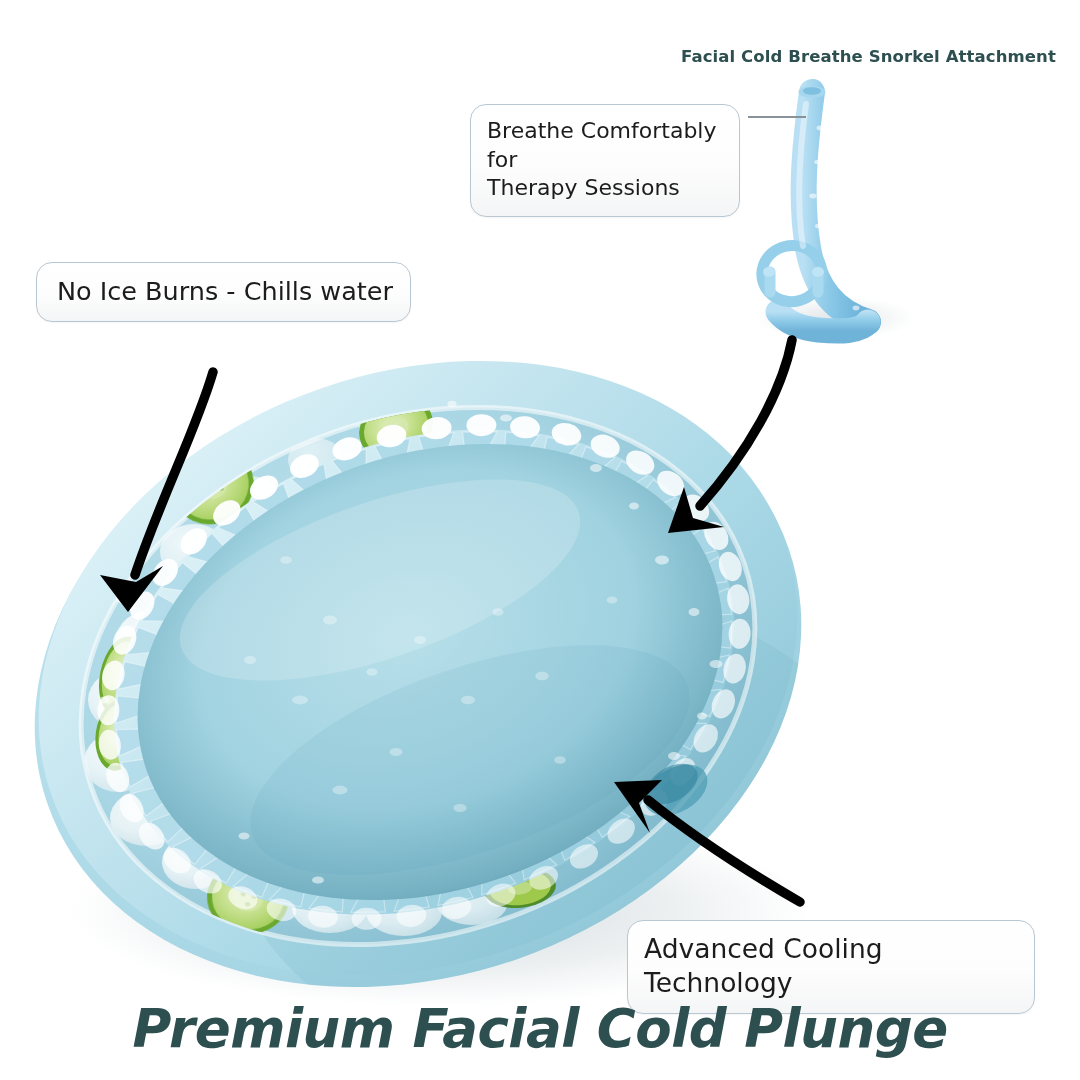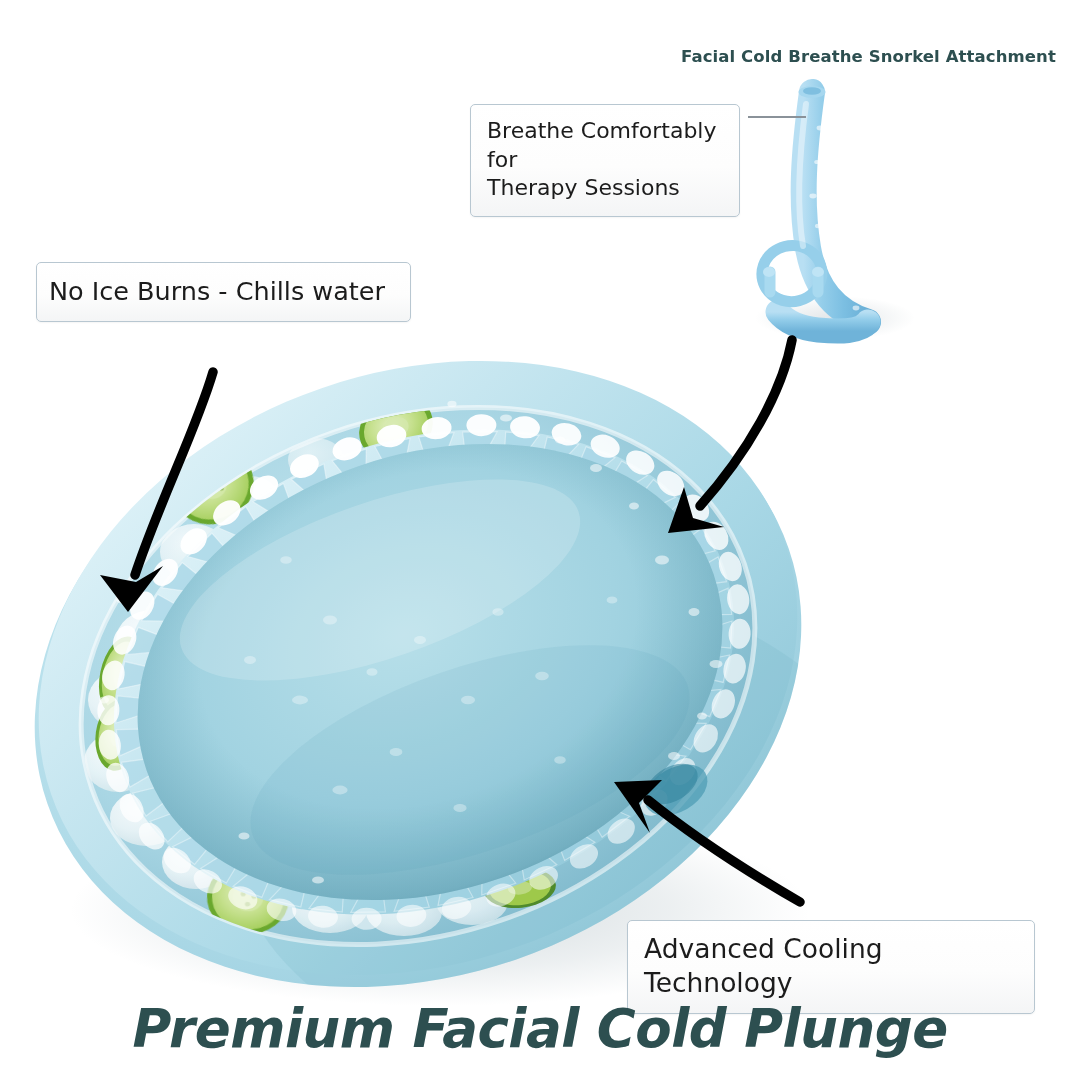--- a/index.html
+++ b/index.html
@@ -29,40 +29,40 @@
     color: #2d4f50;
     white-space: nowrap;
   }
 
   
   .callout {
     position: absolute;
     box-sizing: border-box;
     background: linear-gradient(180deg, #ffffff 0%, #fdfdfd 55%, #f4f5f6 100%);
     border: 1.6px solid #b8c7d1;
-    border-radius: 5px;
+    border-radius: 16px;
     color: #1c1c1c;
     font-family: "DejaVu Sans", sans-serif;
     line-height: 1.30;
     box-shadow: 0 1px 2px rgba(0,0,0,0.045);
   }
   .callout span { display: block; }
 
   #callout-breathe {
     left: 470px;
     top: 104px;
     width: 270px;
     padding: 12px 14px 13px 16px;
     font-size: 22px;
   }
   #callout-noice {
     left: 36px;
     top: 262px;
     width: 375px;
-    padding: 12px 12px 13px 12px;
+    padding: 12px 12px 13px 20px;
     font-size: 25.5px;
   }
   #callout-cooling {
     left: 627px;
     top: 920px;
     width: 408px;
     padding: 11px 14px 12px 16px;
     font-size: 26.5px;
   }
 

